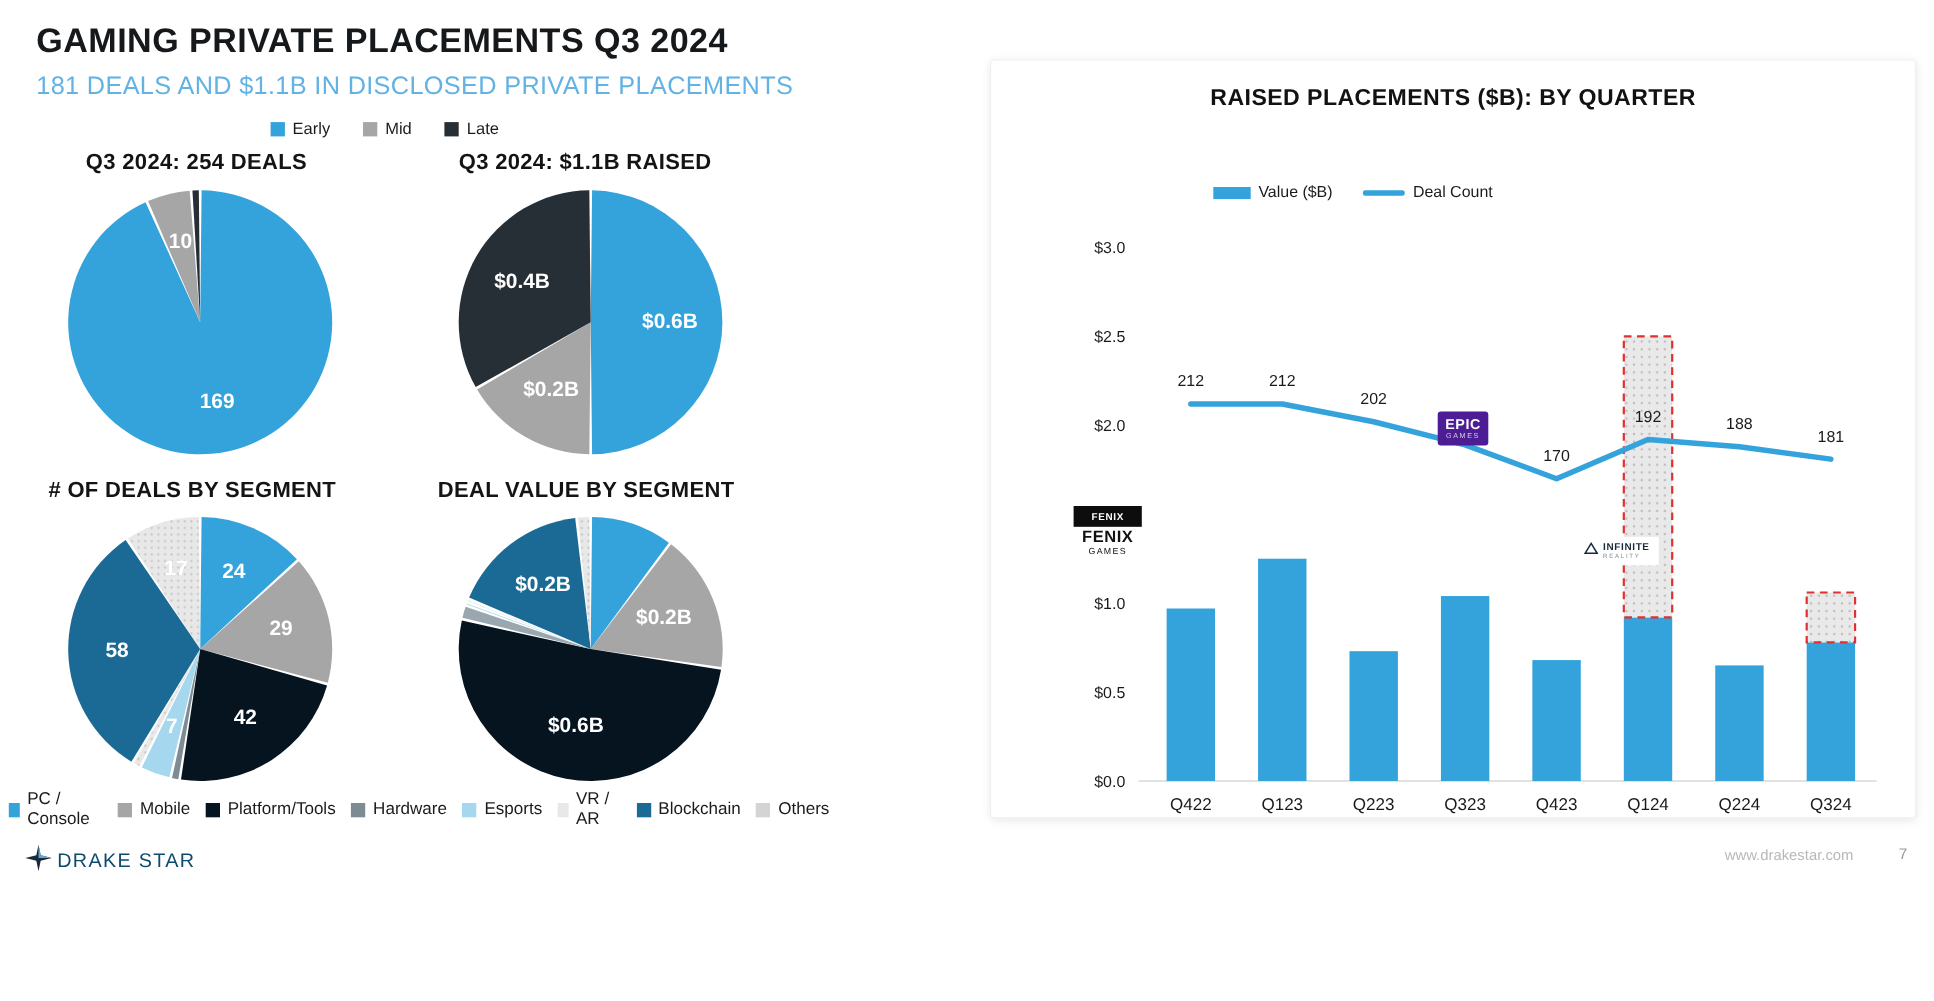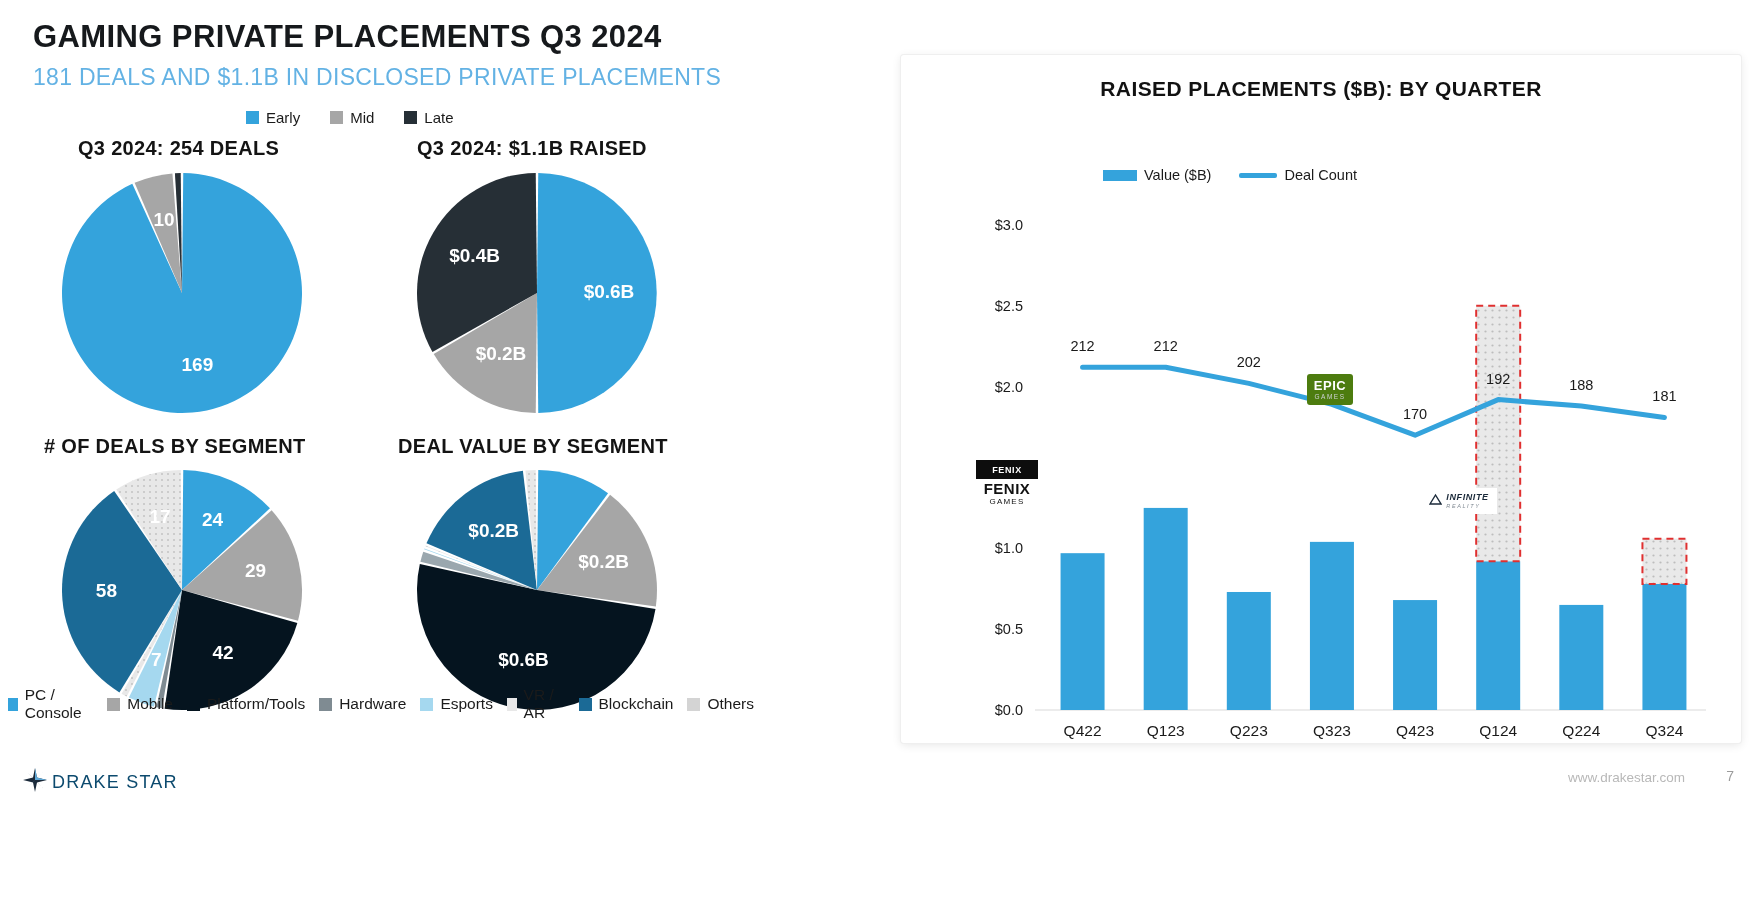--- a/index.html
+++ b/index.html
@@ -44,21 +44,21 @@
   
   .pie-wrap{position:absolute;}
   .pie-wrap svg{display:block;overflow:visible;}
   .pie-label{
     font-family:"Liberation Sans", sans-serif;
     font-weight:bold;text-anchor:middle;dominant-baseline:middle;
   }
 
   
   #segment-legend{
-    position:absolute;left:8px;top:686px;width:760px;
+    position:absolute;left:8px;top:718px;width:760px;
     display:flex;align-items:center;flex-wrap:nowrap;gap:0px;
   }
   #segment-legend .lg-item{margin-right:14px;}
   #segment-legend .lg-text{font-size:15.5px;}
   #segment-legend .lg-swatch{width:13px;height:13px;}
 
   
   #footnotes{position:absolute;left:52px;top:740px;}
   .fn{font-size:11.5px;color:#7a7a7a;line-height:1.35;white-space:nowrap;}
 
@@ -105,21 +105,21 @@
   .logo-chip{position:absolute;overflow:hidden;}
   .chip-fenix{
     background:#0d0d0d;color:#ffffff;display:flex;align-items:center;
     justify-content:center;gap:3px;font-size:9px;font-weight:bold;letter-spacing:.6px;
   }
   .chip-homa{
     background:#ffffff;color:#111;display:flex;flex-direction:column;
     align-items:center;justify-content:center;line-height:1;
   }
   .chip-epic{
-    background:#4d7c0f;color:#fff;display:flex;flex-direction:column;
+    background:#4c1d95;color:#fff;display:flex;flex-direction:column;
     align-items:center;justify-content:center;border-radius:3px;line-height:1;
   }
   .chip-ir{
     background:#ffffff;color:#1b2a3a;display:flex;align-items:center;
     justify-content:center;gap:4px;
   }
 </style>
 </head>
 <body>
 
@@ -347,21 +347,21 @@
       <span>FENIX</span>
     </div>
     <div class="logo-chip chip-homa" style="left:75px;top:424px;width:62px;height:28px;">
       <span style="font-size:15px;font-weight:bold;letter-spacing:.5px;">FENIX</span>
       <span style="font-size:8px;letter-spacing:1.2px;margin-top:2px;">GAMES</span>
     </div>
     <div class="logo-chip chip-epic" style="left:406px;top:319px;width:46px;height:31px;">
       <span style="font-size:13px;font-weight:bold;letter-spacing:.5px;">EPIC</span>
       <span style="font-size:6.5px;letter-spacing:1.5px;margin-top:2px;color:#cfd2d6;">GAMES</span>
     </div>
-    <div class="logo-chip chip-ir" style="left:520px;top:433px;width:76px;height:26px;font-style:italic;">
+    <div class="logo-chip chip-ir" style="left:531px;top:433px;width:76px;height:26px;">
       <span>
         <svg width="13" height="13" viewBox="0 0 13 13" aria-hidden="true">
           <path d="M1 11 L6.5 2 L12 11 Z" fill="none" stroke="#1b2a3a" stroke-width="1.4"></path>
         </svg>
       </span>
       <span style="display:flex;flex-direction:column;line-height:1;">
         <span style="font-size:9px;font-weight:bold;letter-spacing:.6px;">INFINITE</span>
         <span style="font-size:5.5px;letter-spacing:1.6px;color:#808a93;margin-top:2px;">REALITY</span>
       </span>
     </div>

